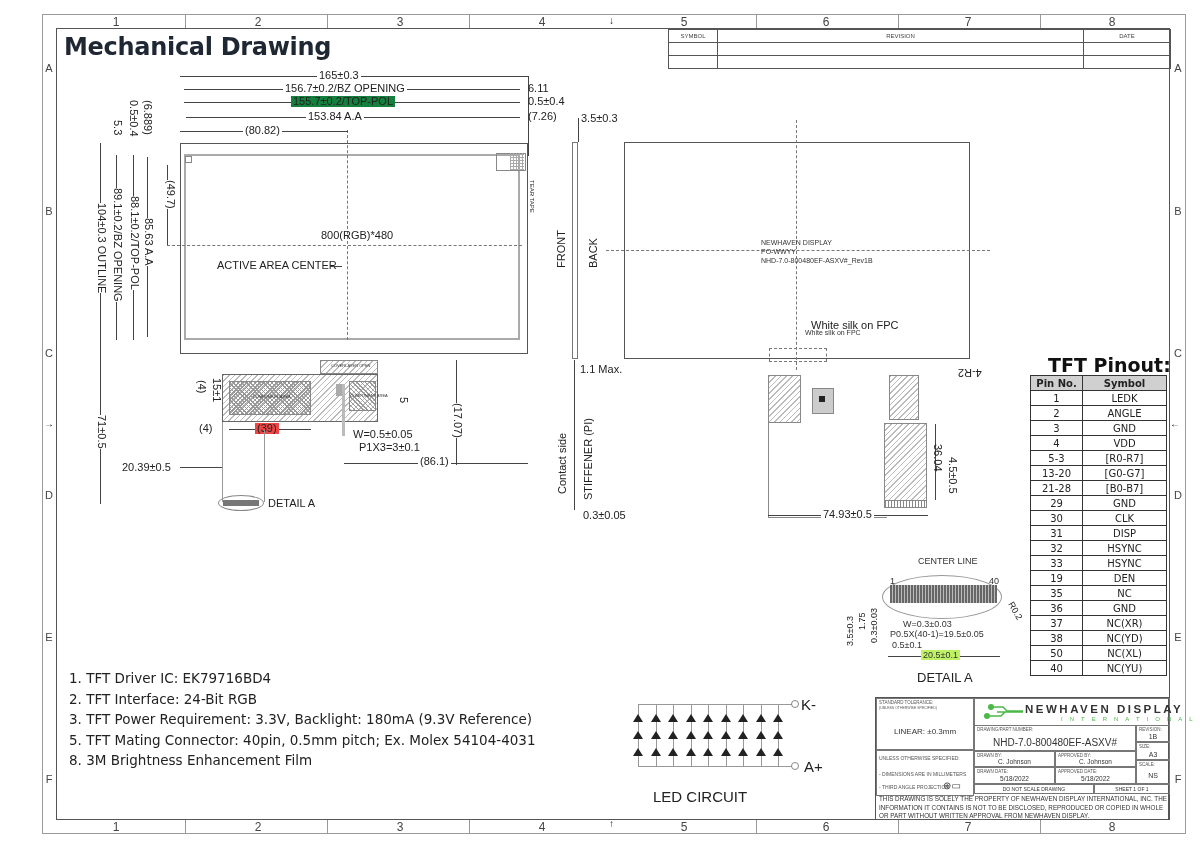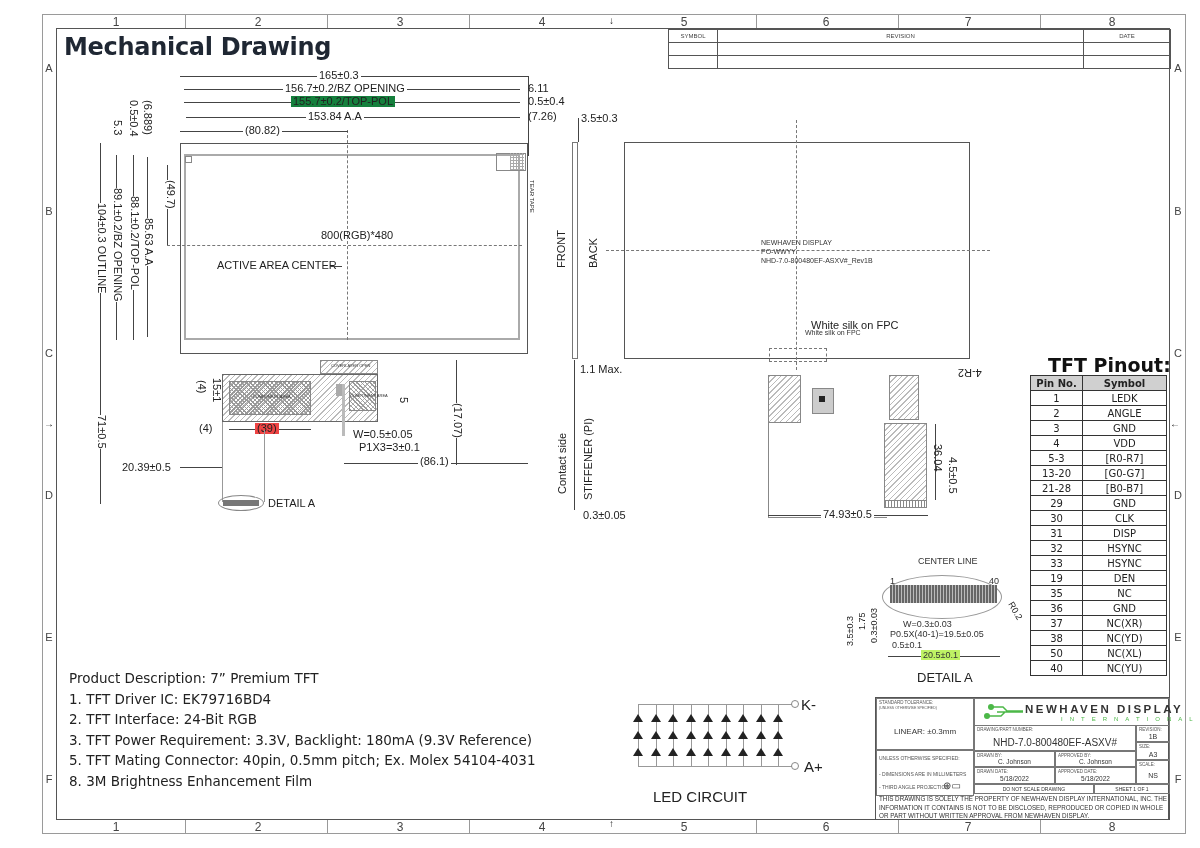--- a/index.html
+++ b/index.html
@@ -331,21 +331,20 @@
         <td>NC(XL)</td>
       </tr>
       <tr>
         <td>40</td>
         <td>NC(YU)</td>
       </tr>
     </tbody>
 </table>
 
 <div class="desc">
-  <div>Product Description: 7” Premium TFT</div>
   <div>1. TFT Driver IC: EK79716BD4</div>
   <div>2. TFT Interface: 24-Bit RGB</div>
   <div>3. TFT Power Requirement: 3.3V, Backlight: 180mA (9.3V Reference)</div>
   <div>5. TFT Mating Connector: 40pin, 0.5mm pitch; Ex. Molex 54104-4031</div>
   <div>8. 3M Brightness Enhancement Film</div>
 </div>
 
 <div>
   <div class="gline" style="left:638px;top:704px;width:154px;height:1px"></div>
   <div class="gline" style="left:638px;top:766px;width:154px;height:1px"></div>

